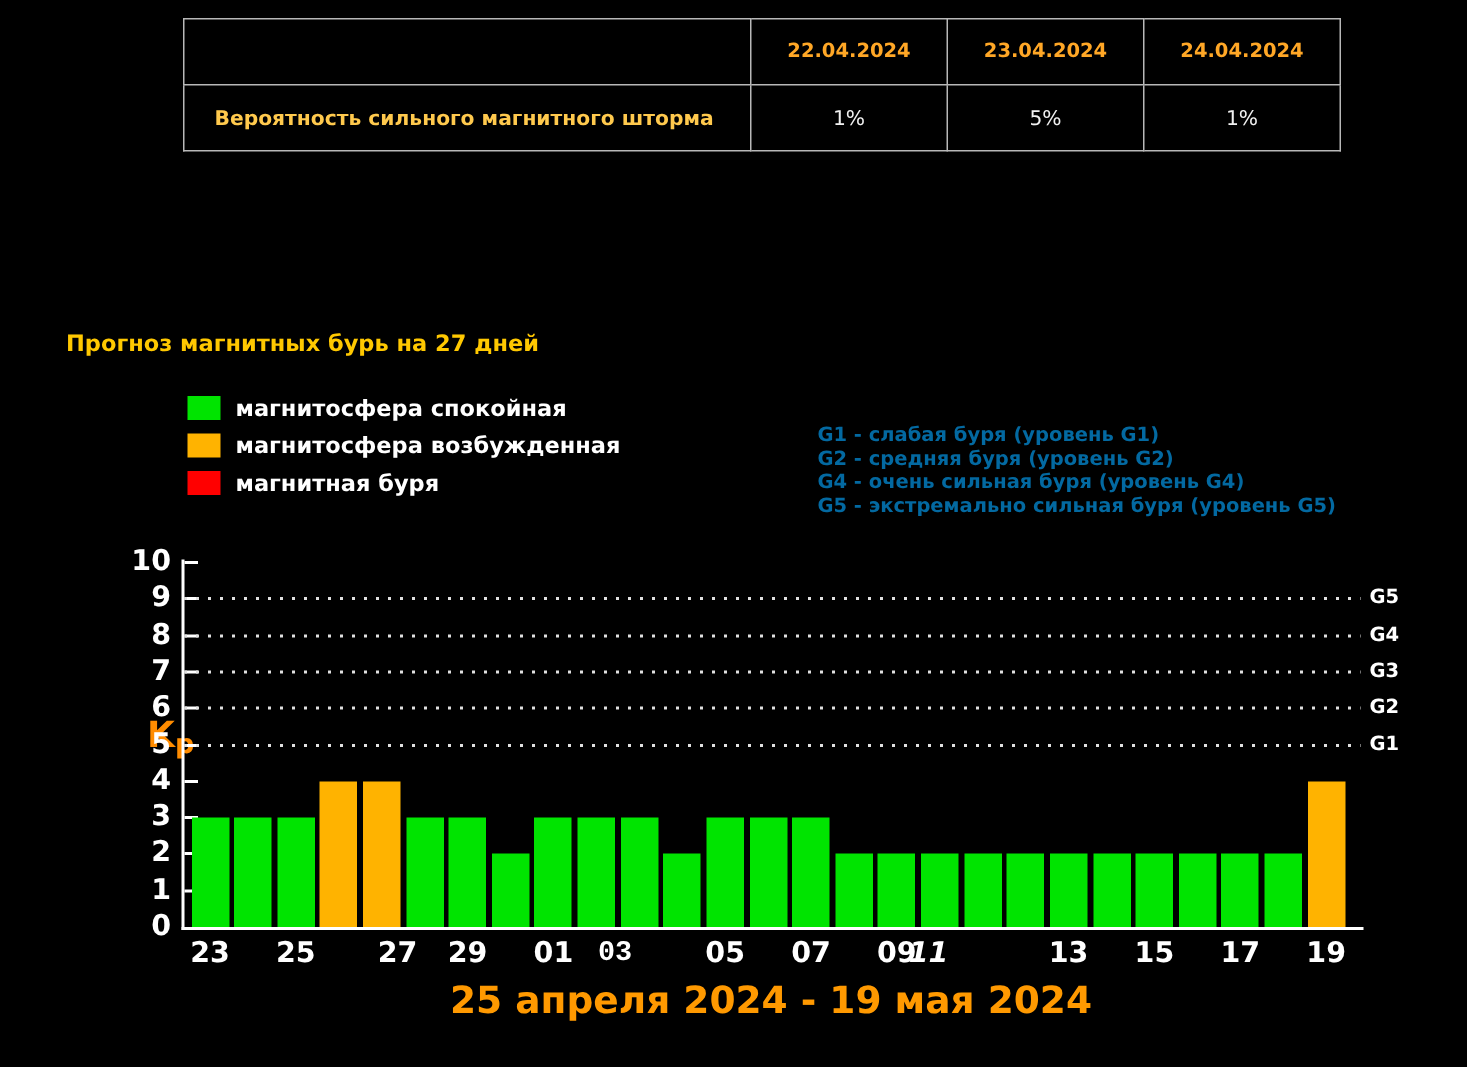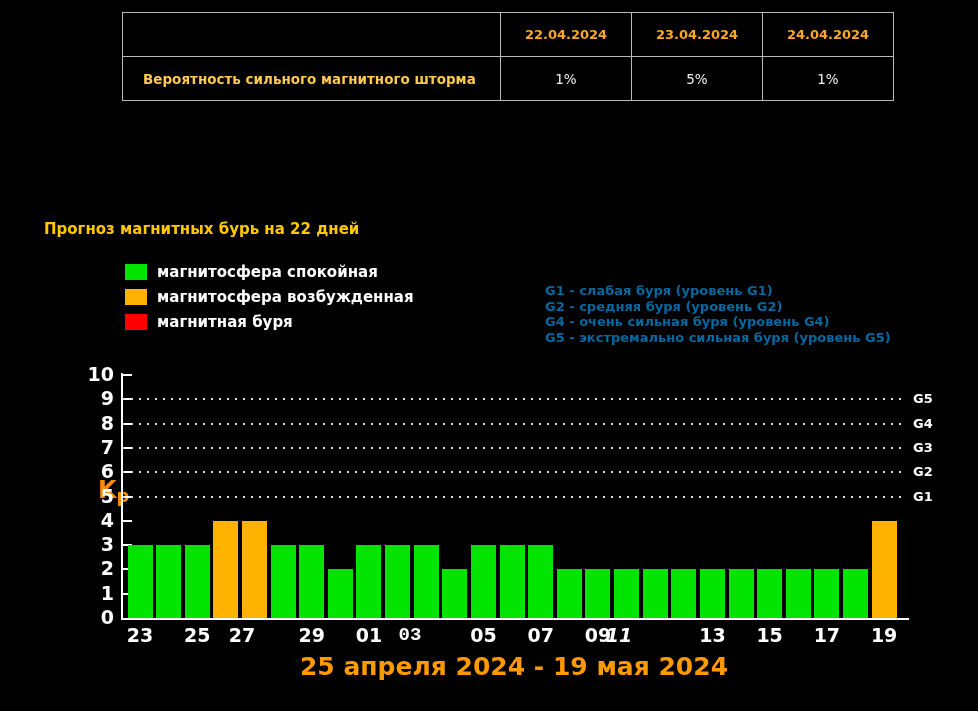--- a/index.html
+++ b/index.html
@@ -63,21 +63,21 @@
     </tr>
     <tr>
       <td class="row-label">Вероятность сильного магнитного шторма</td>
       <td class="val">1%</td>
       <td class="val">5%</td>
       <td class="val">1%</td>
     </tr>
   </tbody>
 </table>
 
-<div class="section-title">Прогноз магнитных бурь на 22 дней</div>
+<div class="section-title">Прогноз магнитных бурь на 27 дней</div>
 
 <div class="legend">
   <div class="legend-item">
     <span class="swatch" style="background: rgb(0, 228, 0);"></span>
     <span class="legend-label">магнитосфера спокойная</span>
   </div>
   <div class="legend-item">
     <span class="swatch" style="background: rgb(255, 179, 0);"></span>
     <span class="legend-label">магнитосфера возбужденная</span>
   </div>
@@ -128,21 +128,21 @@
     <div class="glab" style="top: 78.9px;">G3</div>
     <div class="grid" style="top: 62.6px;"></div>
     <div class="glab" style="top: 54.6px;">G4</div>
     <div class="grid" style="top: 38.3px;"></div>
     <div class="glab" style="top: 30.3px;">G5</div>
     <div class="xtick" style="left: 139px;"></div>
     <div class="xlab" style="left: 118px;">23</div>
     <div class="xtick" style="left: 196.24px;"></div>
     <div class="xlab" style="left: 175.24px;">25</div>
     <div class="xtick" style="left: 253.48px;"></div>
-    <div class="xlab" style="left: 220px;">27</div>
+    <div class="xlab" style="left: 243px;">27</div>
     <div class="xtick" style="left: 310.72px;"></div>
     <div class="xlab" style="left: 289.72px;">29</div>
     <div class="xtick" style="left: 367.96px;"></div>
     <div class="xlab" style="left: 346.96px;">01</div>
     <div class="xtick" style="left: 425.2px;"></div>
     <div class="xlab" style="left: 388px; font-family: Liberation Mono, monospace;">03</div>
     <div class="xtick" style="left: 482.44px;"></div>
     <div class="xlab" style="left: 461.44px;">05</div>
     <div class="xtick" style="left: 539.68px;"></div>
     <div class="xlab" style="left: 518.68px;">07</div>

